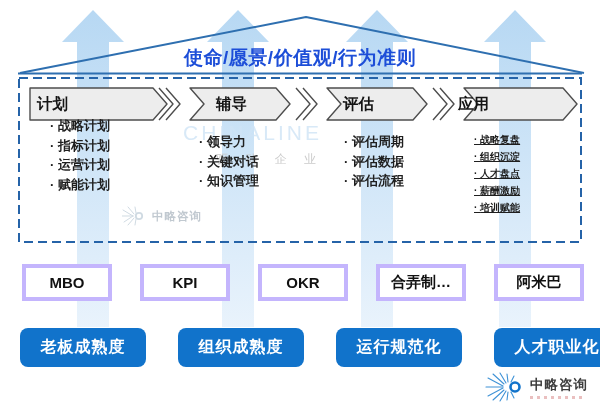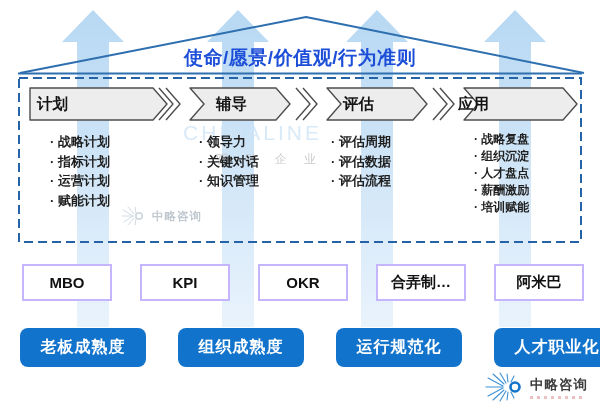--- a/index.html
+++ b/index.html
@@ -18,41 +18,41 @@
     position:absolute;top:92px;width:120px;height:24px;line-height:24px;
     text-align:left;font-size:15.5px;font-weight:700;color:#141414;z-index:2;
   }
   .sl-0{left:37px;} .sl-1{left:177px;margin-left:39px;} .sl-2{left:315px;margin-left:28px;} .sl-3{left:458px;}
   
   .col{position:absolute;z-index:2;margin:0;padding:0;list-style:none;}
   .col li{
     font-size:13px;font-weight:700;color:#1f1f1f;line-height:19.5px;white-space:nowrap;
   }
   .col li::before{content:"· ";font-weight:700;}
-  .col-0{left:50px;top:132px;} .col-1{left:199px;top:132px;} .col-2{left:331px;top:132px;}
+  .col-0{left:50px;top:116px;} .col-1{left:199px;top:132px;} .col-2{left:344px;top:132px;}
   .col-3{left:474px;top:131px;}
-  .col-3 li{font-size:12px;line-height:17px;}
+  .col-3 li{font-size:10px;line-height:17px;text-decoration:underline;}
   
   .wm-en{
     position:absolute;left:183px;top:121px;z-index:1;font-size:21px;font-weight:400;
     letter-spacing:3px;color:#cfe4f6;opacity:.8;
   }
   .wm-tag{
     position:absolute;left:216px;top:151px;z-index:1;font-size:12px;
     letter-spacing:7px;color:#c6c6c6;opacity:.9;
   }
   .wm-center{
     position:absolute;left:122px;top:206px;z-index:1;display:flex;align-items:center;
     gap:4px;opacity:.55;
   }
   .wm-center .wm-text{font-size:11.5px;color:#8f9dab;font-weight:700;letter-spacing:1px;}
   
   .methods{position:absolute;left:22px;top:264px;display:flex;gap:28px;z-index:2;}
   .method{
-    box-sizing:border-box;width:90px;height:37px;border:2px solid #c4b5fd;background:#fff;
+    box-sizing:border-box;width:90px;height:37px;border:4px solid #c4b5fd;background:#fff;
     display:flex;align-items:center;justify-content:center;
     font-size:15px;font-weight:700;color:#111;
   }
   
   .foundations{position:absolute;left:20px;top:328px;display:flex;gap:32px;z-index:2;}
   .foundation{
     width:126px;height:39px;background:#1173cb;border-radius:8px;color:#fff;
     display:flex;align-items:center;justify-content:center;
     font-size:16px;font-weight:700;letter-spacing:1px;
   }

